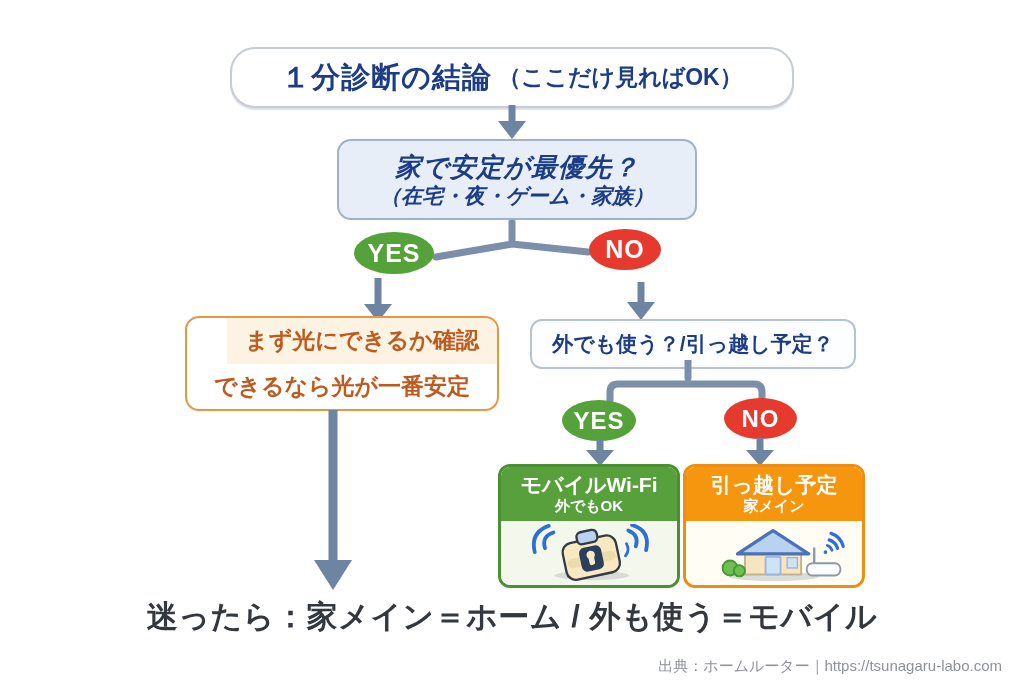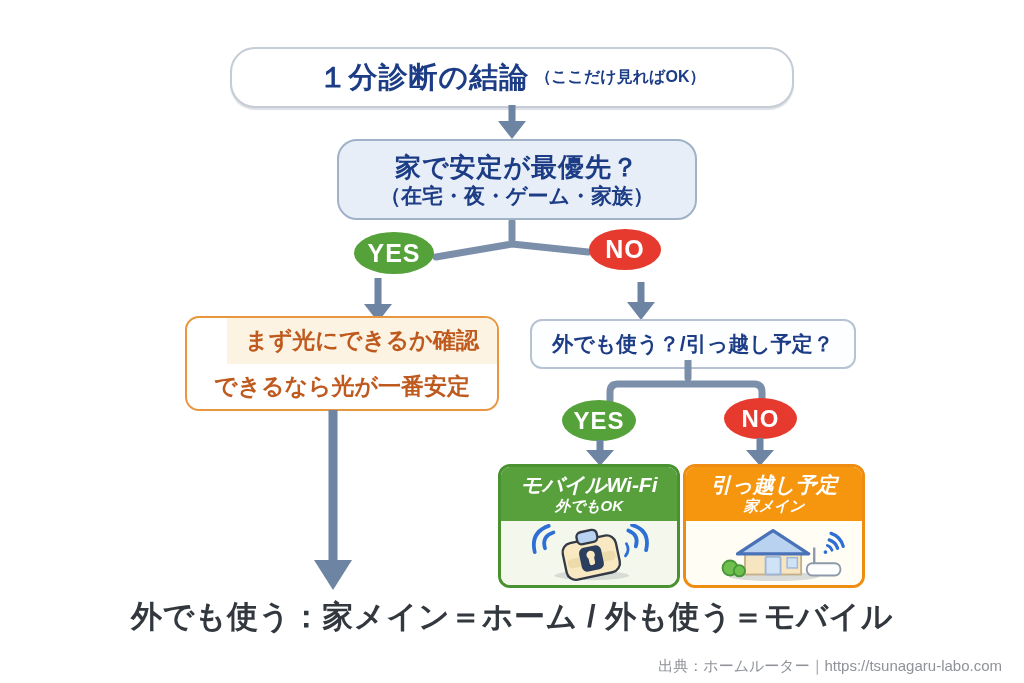--- a/index.html
+++ b/index.html
@@ -12,25 +12,25 @@
   .colc { display:flex; flex-direction:column; align-items:center; justify-content:center; }
 
   
   .title-box {
     left:230px; top:47px; width:560px; height:57px;
     background:#ffffff; border:2px solid #c6ccd5; border-radius:25px;
     box-shadow:0 2px 1px rgba(120,130,150,.25);
     display:flex; align-items:center; justify-content:center; gap:6px;
   }
   .t-main { font-size:29px; font-weight:bold; color:#1c3c85; letter-spacing:1px; }
-  .t-sub  { font-size:16px; font-weight:bold; color:#1c3c85; }
+  .t-sub  { font-size:23px; font-weight:bold; color:#1c3c85; }
 
   .q1-box {
     left:337px; top:139px; width:356px; height:77px;
-    background:#e7eef7; border:2px solid #9fb2c8; border-radius:20px;
+    background:#e7eef7; border:2px solid #9fb2c8; border-radius:14px;font-style:italic;
   }
   .q1-l1 { font-size:26px; font-weight:bold; color:#1c3c85; line-height:32px; letter-spacing:1px; }
   .q1-l2 { font-size:21px; font-weight:bold; color:#1c3c85; line-height:26px; }
 
   .badge {
     border-radius:50%; color:#ffffff; font-weight:bold;
     display:flex; align-items:center; justify-content:center; letter-spacing:1px;
   }
   .badge-yes { background:#55a13a; }
   .badge-no  { background:#e63a2e; }
@@ -45,21 +45,21 @@
   .fiber-row.top { background:#fcf3e2;margin-left:40px; }
 
   .q2-box {
     left:530px; top:319px; width:322px; height:46px;
     background:#fdfeff; border:2px solid #b6c3d4; border-radius:12px;
   }
   .q2-text { font-size:21px; font-weight:bold; color:#1c3c85; }
 
   .card {
     width:176px; height:118px; border-radius:12px; overflow:hidden;
-    display:flex; flex-direction:column;font-style:italic;
+    display:flex; flex-direction:column;
   }
   .card-green { left:498px; top:464px; border:3px solid #4a9132; }
   .card-orange { left:683px; top:464px; border:3px solid #ee8d12; }
   .card-head { height:54px; display:flex; flex-direction:column; align-items:center; justify-content:center; color:#ffffff; }
   .card-green .card-head { background:#58a03c; }
   .card-orange .card-head { background:#f6950e; }
   .card-title { font-size:21px; font-weight:bold; line-height:24px; }
   .card-sub { font-size:15px; font-weight:bold; line-height:18px; }
   .card-body { flex:1; display:flex; align-items:center; justify-content:center; }
   .card-green .card-body { background:#f4f8ec; }
@@ -184,17 +184,17 @@
         <path d="M146,10 A20,20 0 0 1 159,24" stroke="#2e6fd6" stroke-width="3.5" stroke-linecap="round" fill="none"></path>
       </svg>
     </div>
   </div>
 
   <svg class="abs" style="left:312px; top:410px;" width="42" height="180" viewBox="0 0 42 180">
     <rect x="16.5" y="0" width="9" height="152" fill="#6d84a2"></rect>
     <polygon points="2,150 40,150 21,180" fill="#6d84a2"></polygon>
   </svg>
 
-  <div class="abs conclusion">外でも使う：家メイン＝ホーム / 外も使う＝モバイル</div>
+  <div class="abs conclusion">迷ったら：家メイン＝ホーム / 外も使う＝モバイル</div>
 
   <div class="abs footer">出典：ホームルーター｜https://tsunagaru-labo.com</div>
 
 </div>
 
 </body></html>

